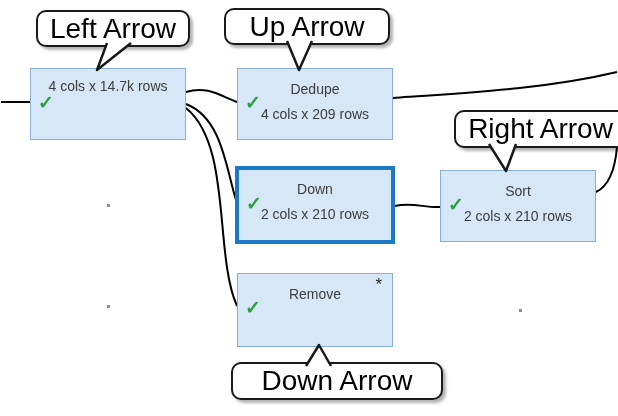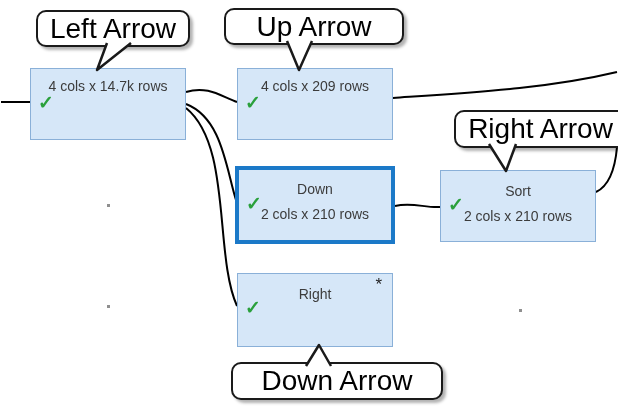--- a/index.html
+++ b/index.html
@@ -47,45 +47,46 @@
   <div class="dot" style="left:107px;top:305px;"></div>
   <div class="dot" style="left:519px;top:309px;"></div>
 
   <div class="node" style="left:30px;top:68px;width:156px;height:72px;">
     <span class="check">✓</span>
     <div class="node-subtitle">4 cols x 14.7k rows</div>
   </div>
 
   <div class="node" style="left:237px;top:68px;width:156px;height:72px;">
     <span class="check">✓</span>
+    <div class="node-title">Dedupe</div>
     <div class="node-subtitle">4 cols x 209 rows</div>
   </div>
 
   <div class="node selected" style="left:235px;top:166px;width:160px;height:78px;">
     <span class="check">✓</span>
     <div class="node-title">Down</div>
     <div class="node-subtitle">2 cols x 210 rows</div>
   </div>
 
   <div class="node" style="left:440px;top:170px;width:156px;height:72px;">
     <span class="check">✓</span>
     <div class="node-title">Sort</div>
     <div class="node-subtitle">2 cols x 210 rows</div>
   </div>
 
   <div class="node" style="left:237px;top:273px;width:156px;height:74px;">
     <span class="check">✓</span>
     <span class="star">*</span>
-    <div class="node-title">Right</div>
+    <div class="node-title">Remove</div>
   </div>
 
   <div class="callout" style="left:36px;top:10px;width:154px;height:37px;">
     <span>Left Arrow</span>
   </div>
-  <div class="callout" style="left:224px;top:8px;width:180px;height:37px;">
+  <div class="callout" style="left:224px;top:8px;width:166px;height:37px;">
     <span>Up Arrow</span>
   </div>
   <div class="callout" style="left:428px;top:110px;width:173px;height:38px;margin-left:26px;">
     <span>Right Arrow</span>
   </div>
   <div class="callout" style="left:231px;top:362px;width:212px;height:38px;">
     <span>Down Arrow</span>
   </div>
 
   <svg id="tails" class="layer" width="618" height="416">

